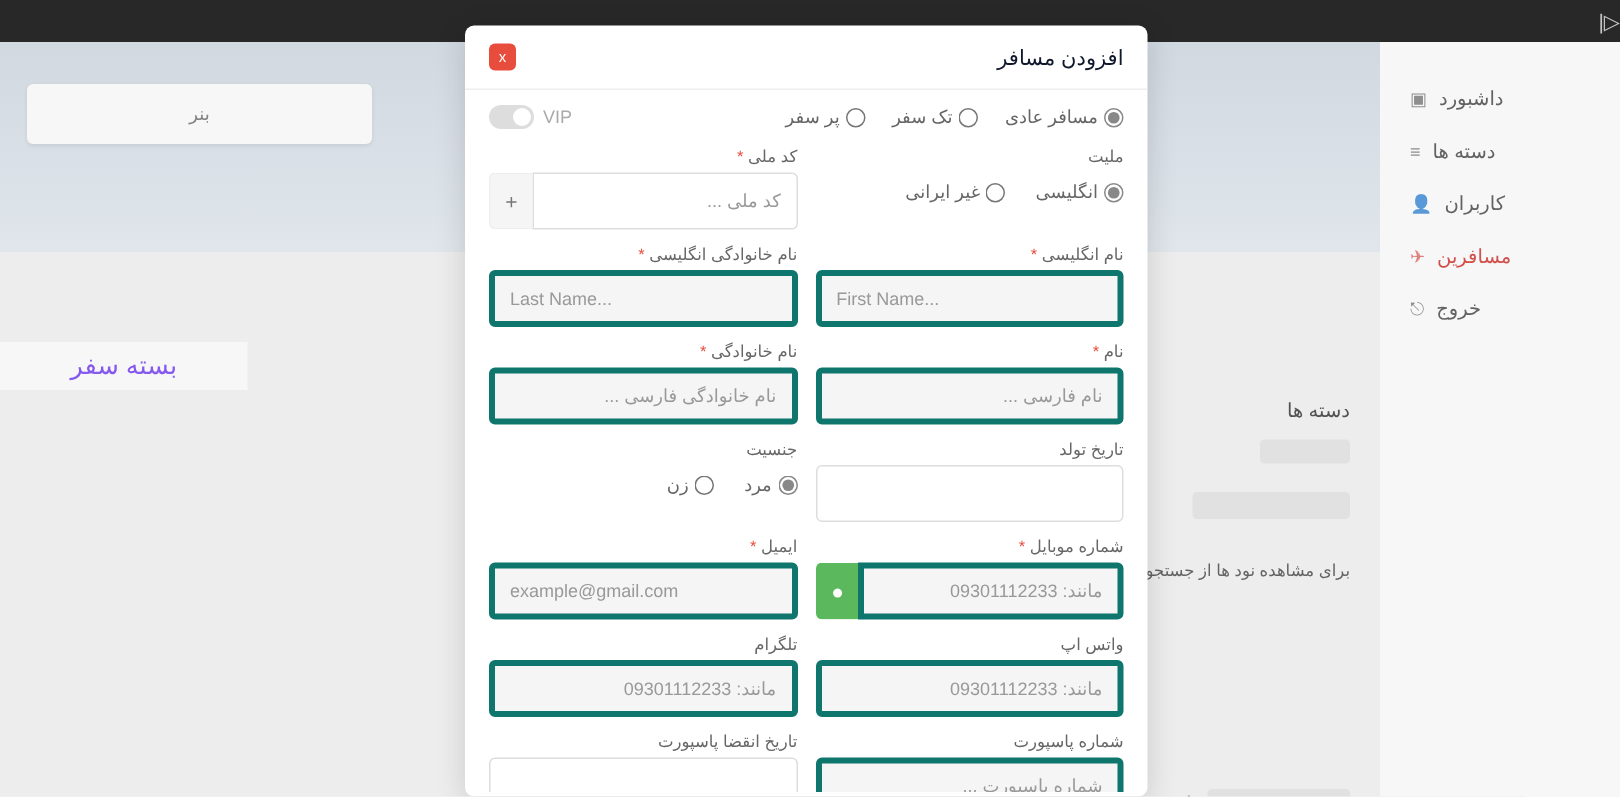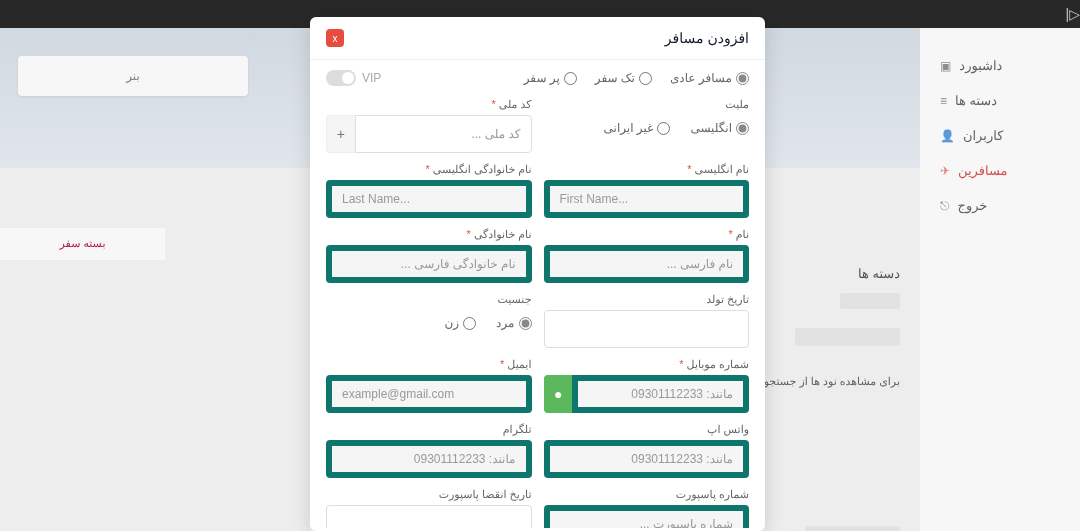--- a/index.html
+++ b/index.html
@@ -124,21 +124,21 @@
 }
 .field-group { margin-bottom: 10px; }
 .field-label { font-size: 11px; color: #666; display:block; margin-bottom:4px; text-align:right;}
 .field-label.req::after { content:' *'; color:#e74c3c; }
 .row2 { display:flex; gap:12px; }
 .row2 > * { flex:1; }
 .input {
   width: 100%;
   height: 38px;
   background: #f5f5f5;
-  border: 6px solid #0f766e;
+  border: 4px solid #0f766e;
   border-radius: 4px;
   padding: 0 10px;
   font-size: 12px;
   color: #555;
   font-family: inherit;
 }
 .input::placeholder { color: #999; }
 .input-white { background:#fff; border:1px solid #ddd;}
 .input-group { display:flex; }
 .input-group .input { border-radius: 0 4px 4px 0; }
@@ -161,21 +161,21 @@
   border-radius:4px;
   box-shadow:0 1px 3px rgba(0,0,0,0.08);
   display:flex; align-items:center; justify-content:center;
   font-size:12px; color:#888;
 }
 .bg-tab-left {
   position:absolute;
   top:200px; left:0; width:165px; height:32px;
   background:#fff; border-bottom:2px solid #fff;
   display:flex; align-items:center; justify-content:center;
-  font-size:11px; color:#be185d;
+  font-size:17px; color:#8b5cf6;
 }
 </style>
 </head>
 <body>
 
 <div class="topbar">
   <span class="topbar-icon">▷|</span>
 </div>
 
 <div class="sidebar">

